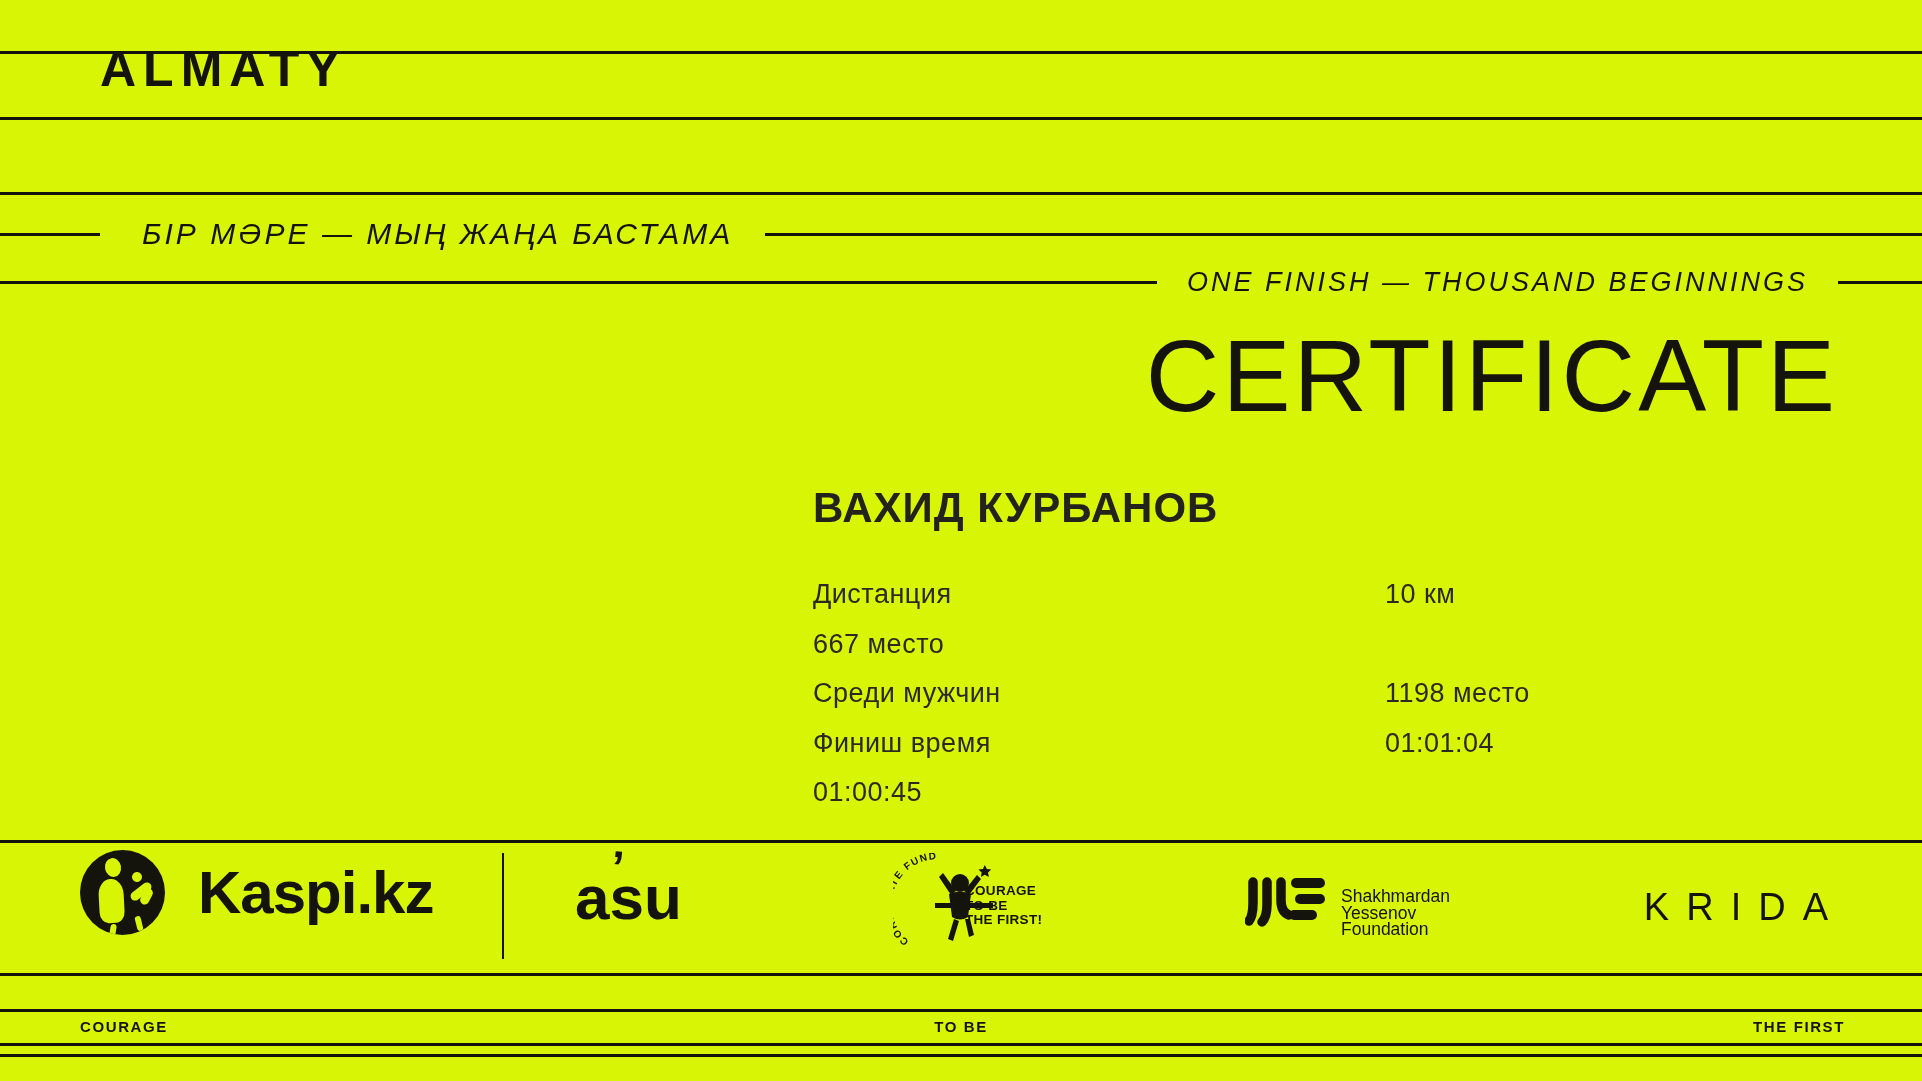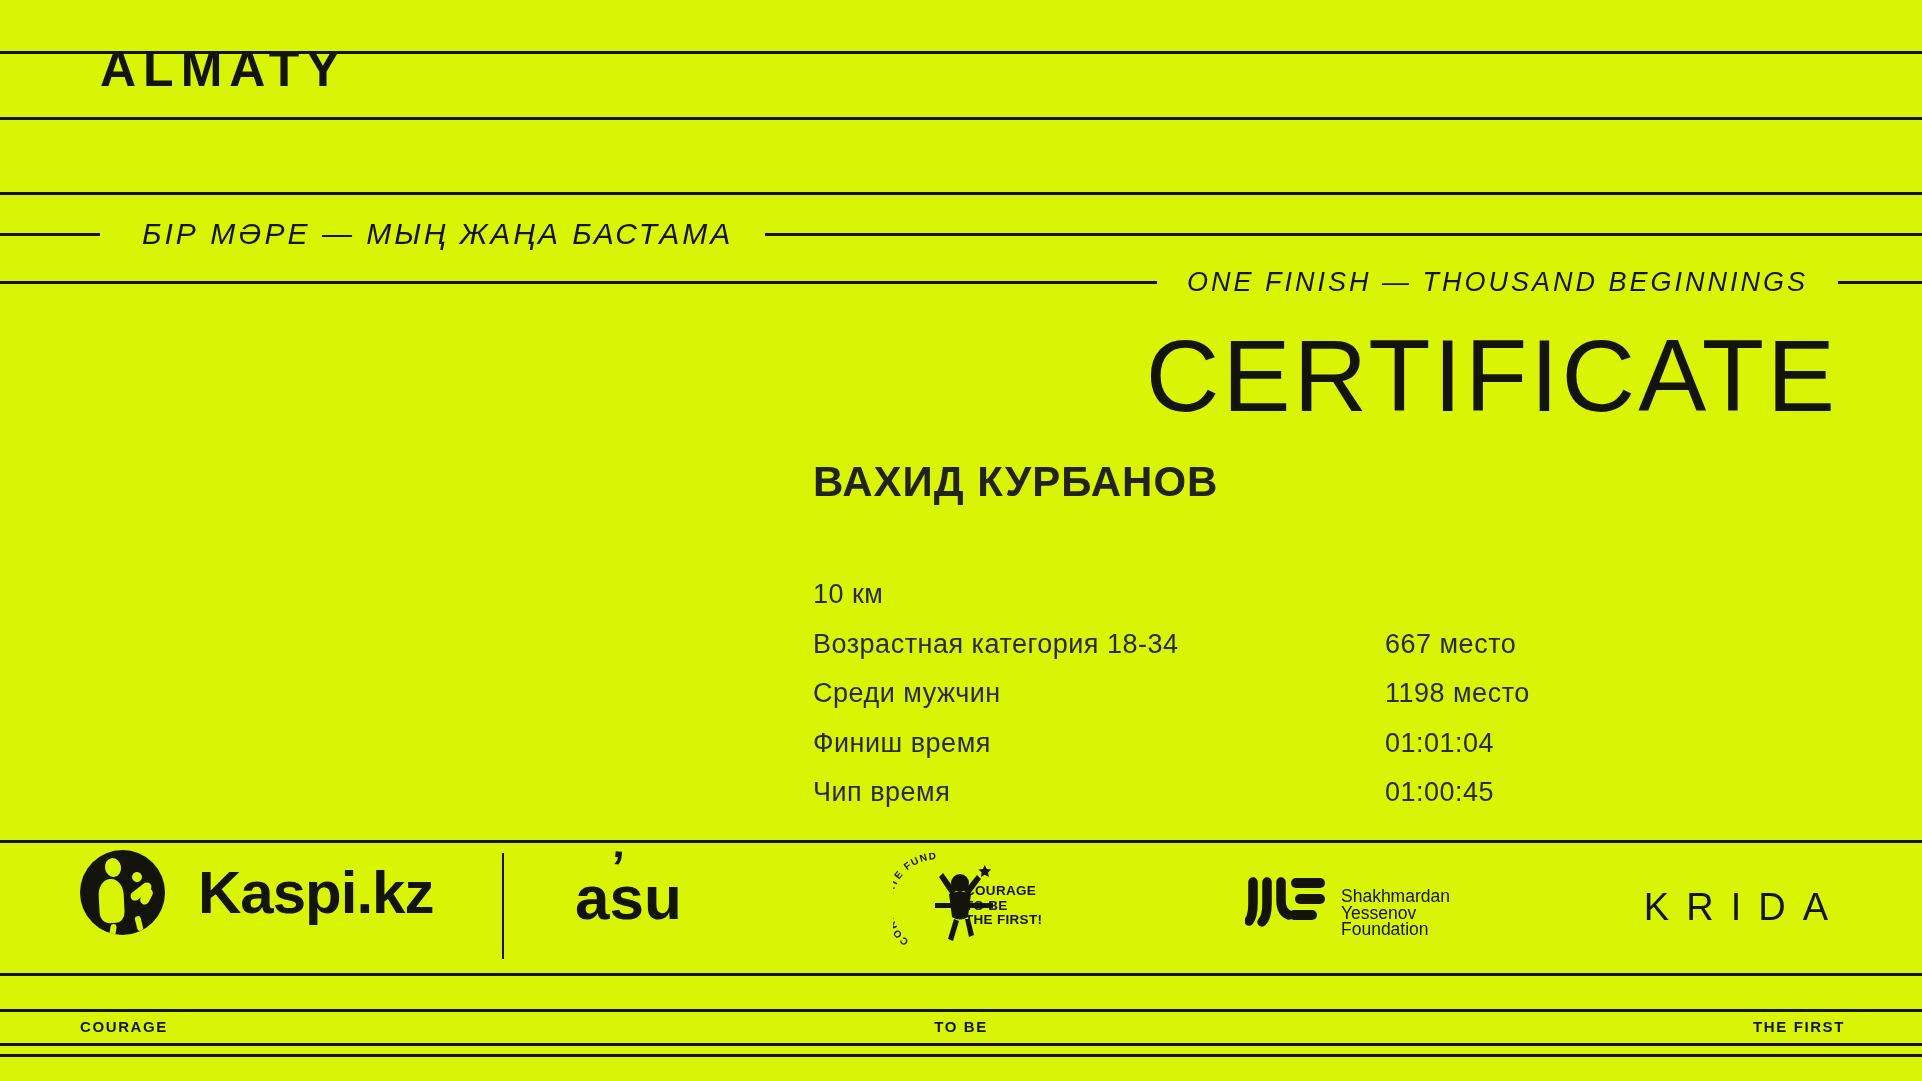--- a/index.html
+++ b/index.html
@@ -43,21 +43,21 @@
     position:absolute;
     right:84px;top:318px;
     font-size:102px;
     font-weight:400;
     letter-spacing:3px;
     white-space:nowrap;
     color:var(--ink);
   }
   .recipient{
     position:absolute;
-    left:813px;top:458px;
+    left:813px;top:484px;
     font-size:42px;
     font-weight:700;
     letter-spacing:1px;
     white-space:nowrap;
     color:#23231B;
   }
   .results{
     position:absolute;
     left:813px;top:570px;
     width:800px;
@@ -151,36 +151,35 @@
     <div class="tag-text tag-en" style="margin:0 30px 0 30px;">ONE FINISH — THOUSAND BEGINNINGS</div>
     <div class="seg" style="width:84px;flex:none;"></div>
   </div>
 
   <div class="cert-title">CERTIFICATE</div>
 
   <div class="recipient">ВАХИД КУРБАНОВ</div>
 
   <div class="results">
     <div class="result-row">
+      <div class="result-label">Дистанция</div>
       <div class="result-value">10 км</div>
     </div>
     <div class="result-row">
-      <div class="result-label">Возрастная категория 18-34</div>
       <div class="result-value">667 место</div>
     </div>
     <div class="result-row">
       <div class="result-label">Среди мужчин</div>
       <div class="result-value">1198 место</div>
     </div>
     <div class="result-row">
       <div class="result-label">Финиш время</div>
       <div class="result-value">01:01:04</div>
     </div>
     <div class="result-row">
-      <div class="result-label">Чип время</div>
       <div class="result-value">01:00:45</div>
     </div>
   </div>
 
   <div class="hline" style="top:840px;"></div>
   <div class="hline" style="top:973px;"></div>
 
   <div class="sponsors">
 
     <div class="kaspi">

